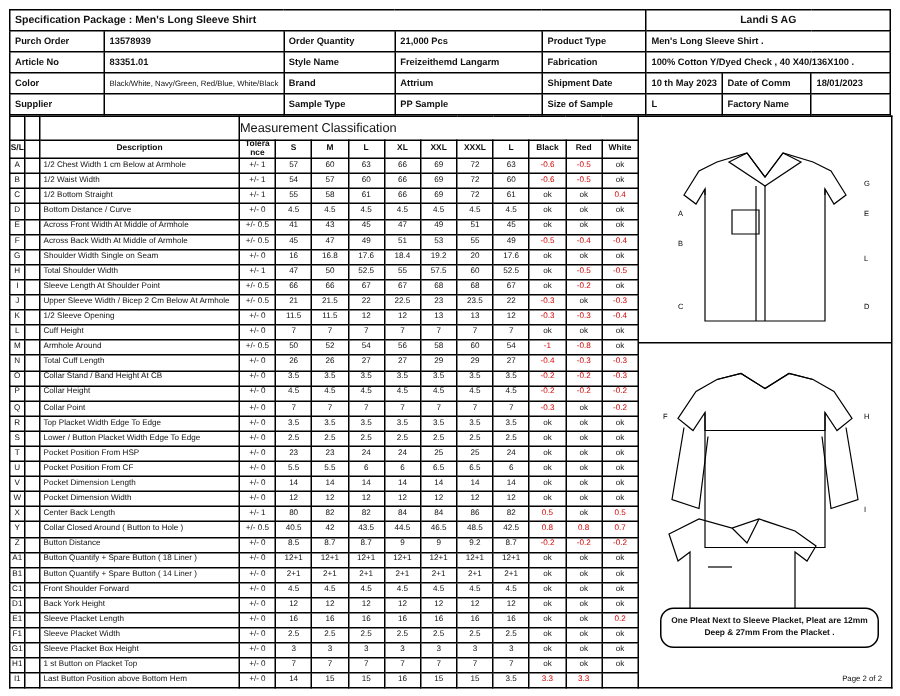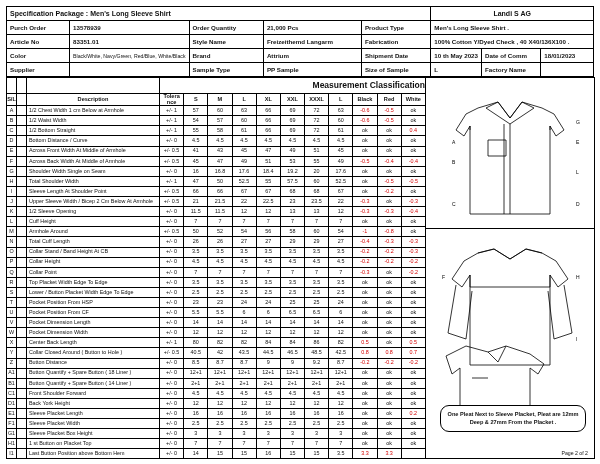--- a/index.html
+++ b/index.html
@@ -21,21 +21,21 @@
   .pkgrow td{font-weight:bold;font-size:7px;}
   
   .body{display:flex;width:588px;margin-top:0;}
   .left{width:420px;}
   .right{width:168px;border:1px solid #000;border-left:0;position:relative;}
   
   .mt{width:420px;border:1px solid #000;border-top:0;font-size:5.4px;table-layout:fixed;}
   .mt td,.mt th{border:1px solid #000;padding:0;line-height:1;height:9.1px;vertical-align:middle;}
   .mt .c{text-align:center;}
   .mt .l{text-align:left;padding-left:2px;}
-  .title-row td{font-weight:bold;font-size:8.5px;text-align:right;height:15px;}
+  .title-row td{font-weight:normal;font-size:8.5px;text-align:left;height:15px;}
   .hrow td{font-weight:bold;font-size:5.6px;text-align:center;}
   .hrow td.dsc{text-align:center;}
   .sl{width:9px;}
   .ltr{width:9px;}
   .dsc{width:132px;}
   .tol{width:26px;}
   .sz{width:18px;}
   .clr{width:20px;}
   .red{color:#d40000;}
   

